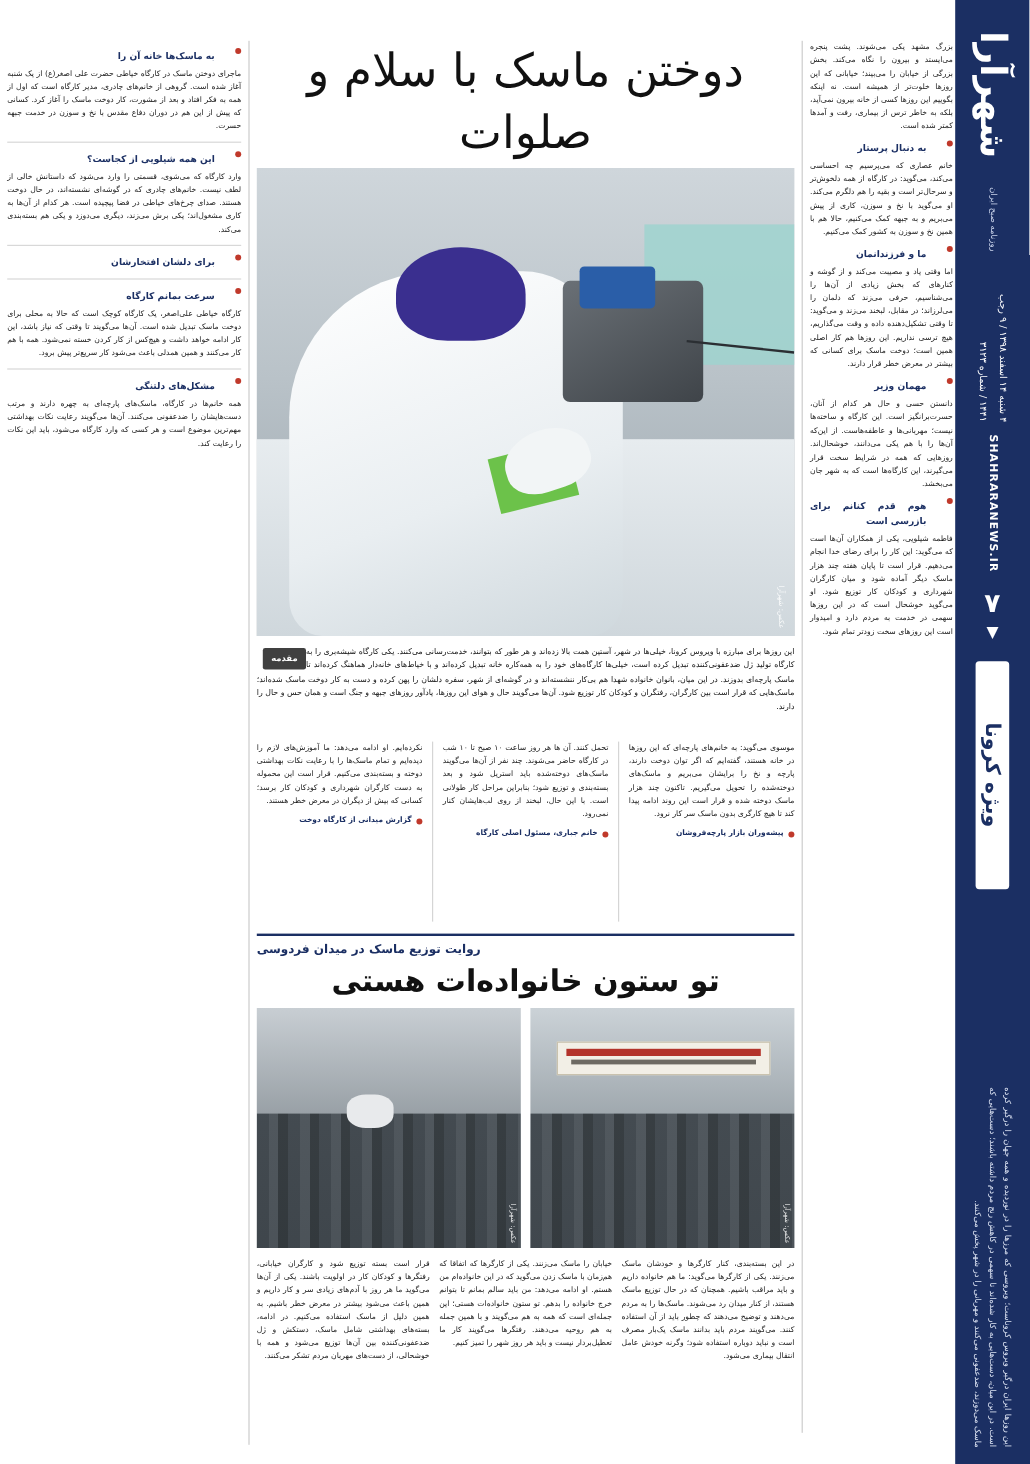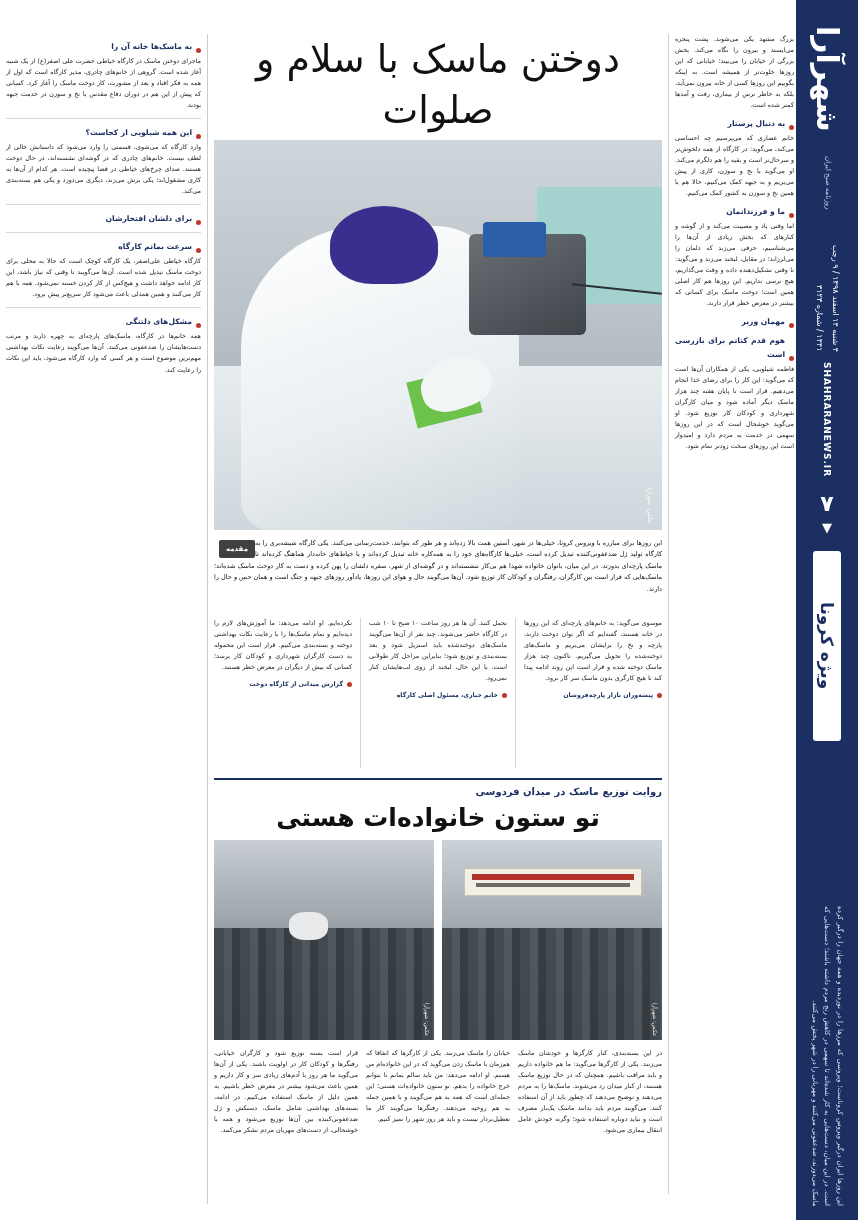--- a/index.html
+++ b/index.html
@@ -56,21 +56,21 @@
   }
 
   
   .col-text{
     font-size:6.4px;line-height:1.72;text-align:justify;color:#1a1a1a;
     direction:rtl;
   }
   .col-text p{margin:0 0 4px 0;}
 
   .kicker{
-    display:flex;align-items:flex-end;gap:4px;
+    display:flex;align-items:flex-start;gap:17px;
     font-size:7.6px;font-weight:bold;color:#1b2f63;margin:6px 0 3px 0;
   }
   .kicker .dot{
     width:5px;height:5px;border-radius:50%;background:#c0392b;flex:0 0 auto;
   }
 
   
   .col-right{
     position:absolute;top:34px;right:64px;width:126px;height:1160px;
     padding-left:6px;box-sizing:border-box;
@@ -162,21 +162,21 @@
     display:flex;align-items:center;gap:4px;
   }
   .caption-line .dot{width:5px;height:5px;border-radius:50%;background:#c0392b;}
 
   
   .art2{
     position:absolute;top:778px;right:196px;width:448px;
   }
   .art2 .rule{height:2px;background:#1b2f63;margin-bottom:6px;}
   .art2 .over{
-    font-size:10px;font-weight:bold;text-align:right;color:#1b2f63;
+    font-size:10px;font-weight:bold;text-align:left;color:#1b2f63;
   }
   .art2 .title{
     margin-top:6px;font-size:25px;font-weight:bold;text-align:center;color:#111;
   }
   .art2 .photos{
     margin-top:8px;display:flex;gap:8px;height:200px;direction:rtl;
   }
   .ph{flex:1;position:relative;overflow:hidden;background:#b9bfc4;}
   .ph.a{background:linear-gradient(180deg,#cbd2d7 0%,#9aa3a9 50%,#6f777d 100%);}
   .ph.b{background:linear-gradient(180deg,#c8ced3 0%,#8d959b 55%,#5d656b 100%);}
@@ -239,20 +239,21 @@
     <div class="kicker">
       <span class="dot"></span>
       <span>ما و فرزندانمان</span>
     </div>
     <p>اما وقتی یاد و مصیبت می‌کند و از گوشه و کنارهای که بخش زیادی از آن‌ها را می‌شناسیم، حرفی می‌زند که دلمان را می‌لرزاند؛ در مقابل، لبخند می‌زند و می‌گوید: تا وقتی تشکیل‌دهنده داده و وقت می‌گذاریم، هیچ ترسی نداریم. این روزها هم کار اصلی همین است؛ دوخت ماسک برای کسانی که بیشتر در معرض خطر قرار دارند.</p>
 
     <div class="kicker">
       <span class="dot"></span>
       <span>مهمان وزیر</span>
     </div>
+    <p>دانستن حسی و حال هر کدام از آنان، حسرت‌برانگیز است. این کارگاه و ساخته‌ها نیست؛ مهربانی‌ها و عاطفه‌هاست. از این‌که آن‌ها را با هم یکی می‌دانند، خوشحال‌اند. روزهایی که همه در شرایط سخت قرار می‌گیرند، این کارگاه‌ها است که به شهر جان می‌بخشد.</p>
 
     <div class="kicker">
       <span class="dot"></span>
       <span>هوم قدم کنانم برای بازرسی است</span>
     </div>
     <p>فاطمه شیلویی، یکی از همکاران آن‌ها است که می‌گوید: این کار را برای رضای خدا انجام می‌دهیم. قرار است تا پایان هفته چند هزار ماسک دیگر آماده شود و میان کارگران شهرداری و کودکان کار توزیع شود. او می‌گوید خوشحال است که در این روزها سهمی در خدمت به مردم دارد و امیدوار است این روزهای سخت زودتر تمام شود.</p>
   </div>
 
   <div class="main-head">
     <div class="headline">دوختن ماسک با سلام و صلوات</div>
@@ -335,21 +336,21 @@
         <p>قرار است بسته توزیع شود و کارگران خیابانی، رفتگرها و کودکان کار در اولویت باشند. یکی از آن‌ها می‌گوید ما هر روز با آدم‌های زیادی سر و کار داریم و همین باعث می‌شود بیشتر در معرض خطر باشیم. به همین دلیل از ماسک استفاده می‌کنیم. در ادامه، بسته‌های بهداشتی شامل ماسک، دستکش و ژل ضدعفونی‌کننده بین آن‌ها توزیع می‌شود و همه با خوشحالی، از دست‌های مهربان مردم تشکر می‌کنند.</p>
       </div>
     </div>
   </div>
 
   <div class="col-left col-text">
     <div class="kicker">
       <span class="dot"></span>
       <span>به ماسک‌ها خانه آن را</span>
     </div>
-    <p>ماجرای دوختن ماسک در کارگاه خیاطی حضرت علی اصغر(ع) از یک شنبه آغاز شده است. گروهی از خانم‌های چادری، مدیر کارگاه است که اول از همه به فکر افتاد و بعد از مشورت، کار دوخت ماسک را آغاز کرد. کسانی که پیش از این هم در دوران دفاع مقدس با نخ و سوزن در خدمت جبهه بودند.</p>
+    <p>ماجرای دوختن ماسک در کارگاه خیاطی حضرت علی اصغر(ع) از یک شنبه آغاز شده است. گروهی از خانم‌های چادری، مدیر کارگاه است که اول از همه به فکر افتاد و بعد از مشورت، کار دوخت ماسک را آغاز کرد. کسانی که پیش از این هم در دوران دفاع مقدس با نخ و سوزن در خدمت جبهه حسرت.</p>
     <div class="hr"></div>
 
     <div class="kicker">
       <span class="dot"></span>
       <span>این همه شیلویی از کجاست؟</span>
     </div>
     <p>وارد کارگاه که می‌شوی، قسمتی را وارد می‌شود که داستانش خالی از لطف نیست. خانم‌های چادری که در گوشه‌ای نشسته‌اند، در حال دوخت هستند. صدای چرخ‌های خیاطی در فضا پیچیده است. هر کدام از آن‌ها به کاری مشغول‌اند؛ یکی برش می‌زند، دیگری می‌دوزد و یکی هم بسته‌بندی می‌کند.</p>
     <div class="hr"></div>
 
     <div class="kicker">

